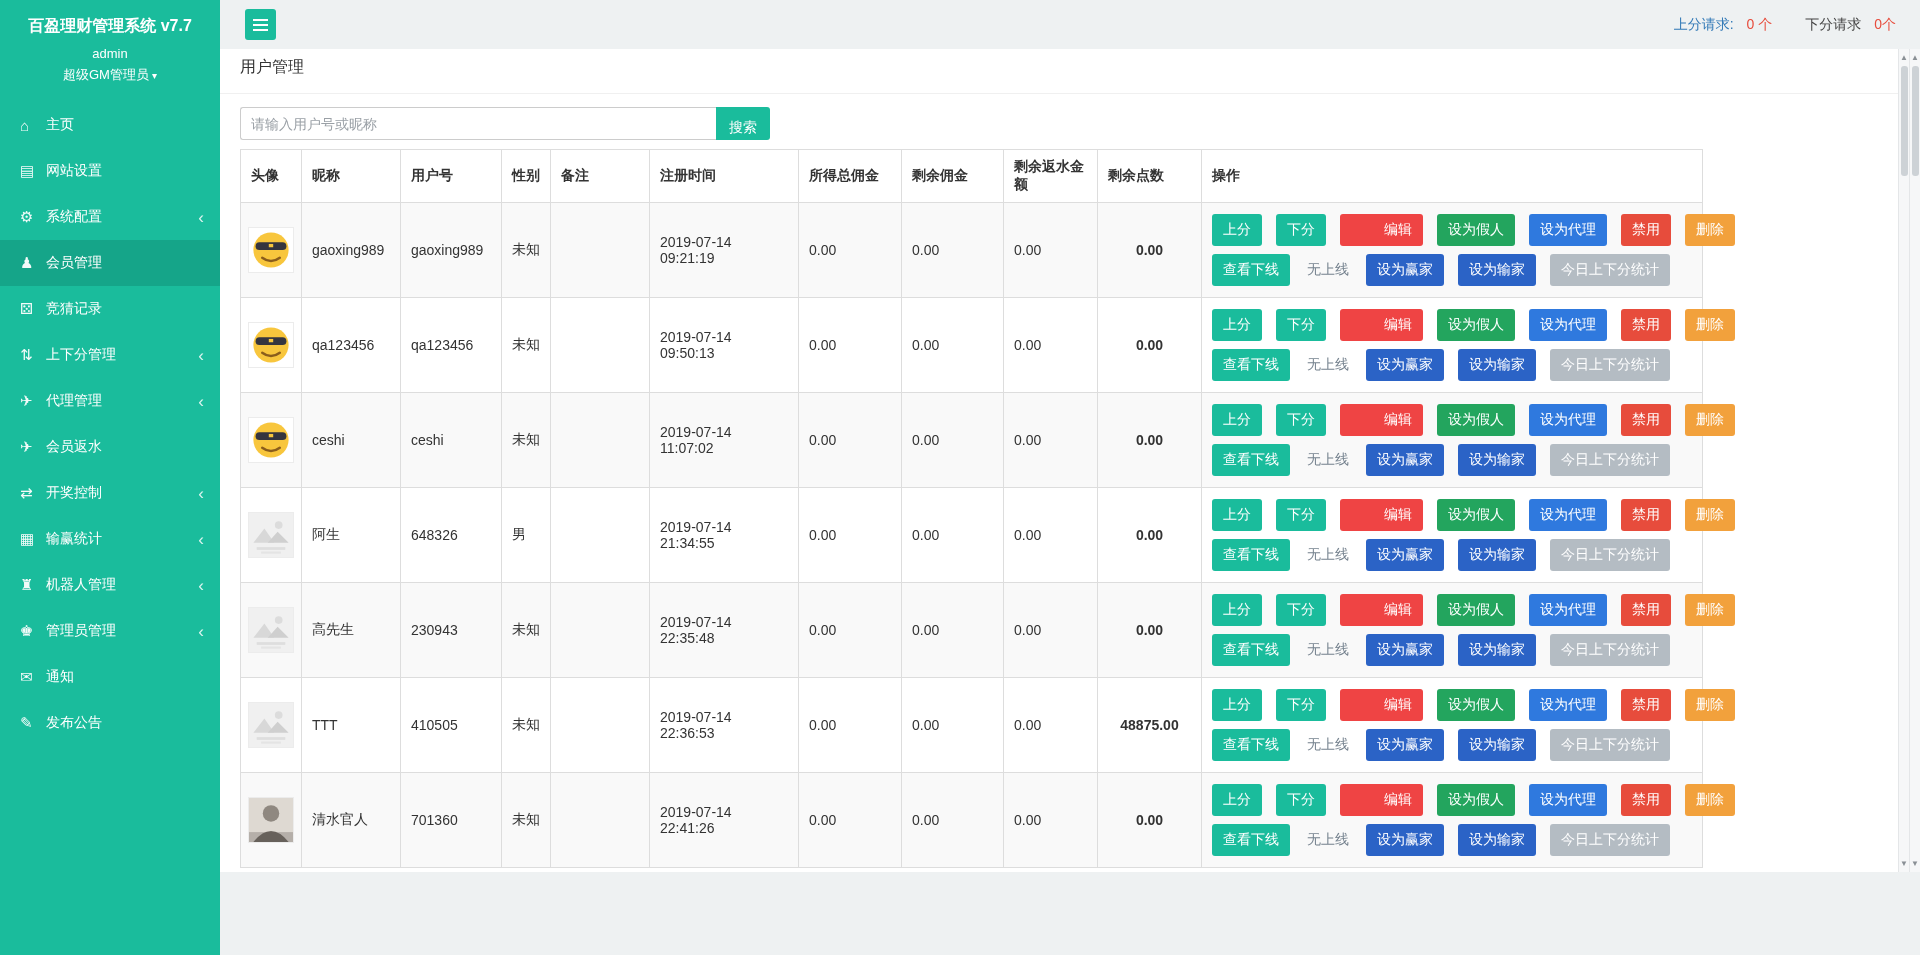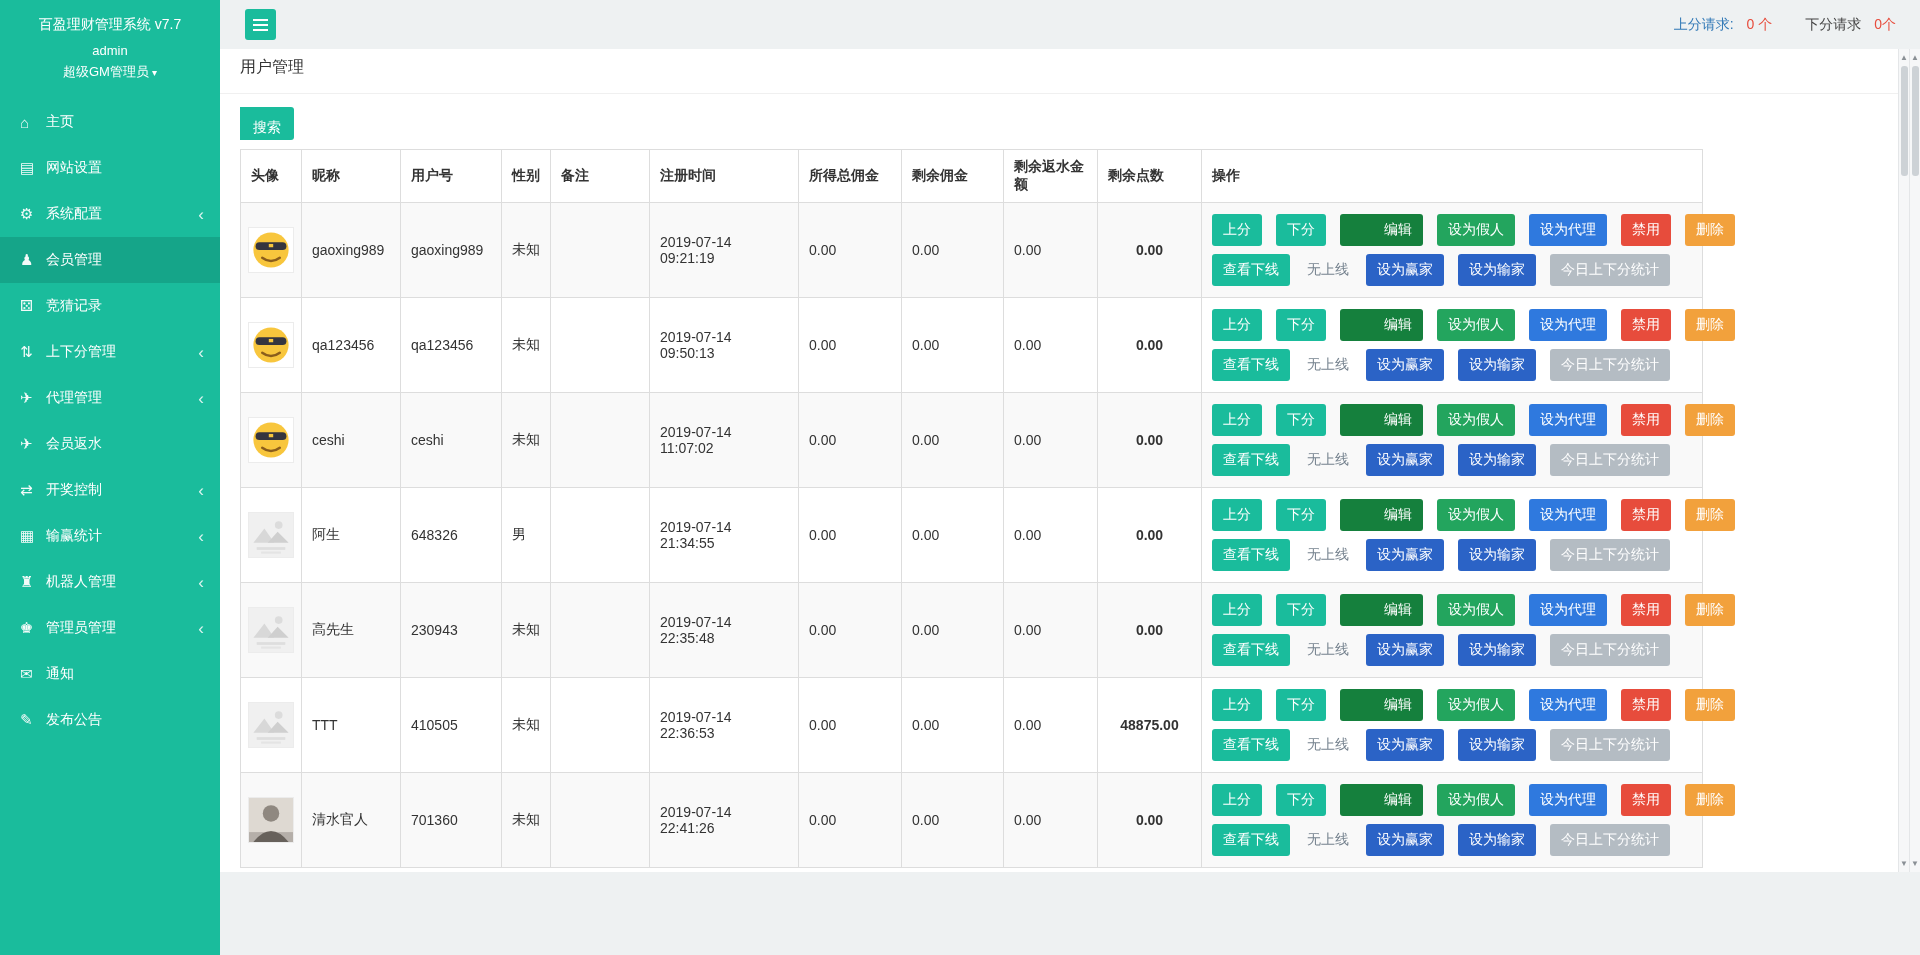--- a/index.html
+++ b/index.html
@@ -10,21 +10,21 @@
     font-family:"Liberation Sans","DejaVu Sans",sans-serif;
     color:#333;
   }
   
   .sidebar {
     position:absolute; left:0; top:0;
     width:220px; height:955px;
     background:#1abc9c;
   }
   .sidebar-header { color:#fff; text-align:center; padding:16px 10px 14px; }
-  .app-title { font-size:14px; font-weight:normal; }
+  .app-title { font-size:16px; font-weight:bold; }
   .username  { font-size:13px; margin-top:9px; }
   .role      { font-size:13px; margin-top:5px; cursor:pointer; }
   .role .caret { font-size:10px; margin-left:3px; }
   .side-menu { margin-top:4px; }
   .side-item {
     display:flex; align-items:center;
     height:46px; padding:0 16px 0 20px;
     color:#fff; font-size:14px; text-decoration:none; cursor:pointer;
   }
   .side-item.active { background:#15a589; }
@@ -92,21 +92,21 @@
   td.ops { padding:11px 10px; }
   .op-line { display:flex; align-items:center; gap:14px; height:32px; }
   .op-line + .op-line { margin-top:8px; }
   .abtn {
     height:32px; padding:0 11px;
     border:none; border-radius:3px;
     color:#fff; font-size:14px; cursor:pointer; white-space:nowrap;
     font-family:inherit;
   }
   .abtn.teal      { background:#1abc9c; }
-  .abtn.lightgray { background:#15803d;padding-left:44px; }
+  .abtn.lightgray { background:#ef4444;padding-left:44px; }
   .abtn.green     { background:#23a55e; }
   .abtn.blue      { background:#2f79de; }
   .abtn.darkblue  { background:#2b63c6; }
   .abtn.red       { background:#e74c3c; }
   .abtn.orange    { background:#f2a13c; }
   .abtn.gray      { background:#b4bcc3; }
   .action-text { color:#76838f; font-size:14px; padding:0 3px; white-space:nowrap; }
   
   .scroll-col { position:absolute; top:49px; right:0; width:22px; height:823px; display:flex; }
   .scroll-track {
@@ -208,20 +208,21 @@
       <span class="req-item">
         <span class="down-label">下分请求</span><span class="req-count">0个</span>
       </span>
     </div>
   </div>
 
   <div class="content-panel">
     <div class="panel-title">用户管理</div>
 
     <div class="search-row">
+      <input class="search-input" type="text" placeholder="请输入用户号或昵称" style="">
       <button class="search-btn">搜索</button>
     </div>
 
     <table class="user-table">
       <colgroup>
         <col style="width:61px">
           <col style="width:99px">
           <col style="width:101px">
           <col style="width:49px">
         <col style="width:99px">

